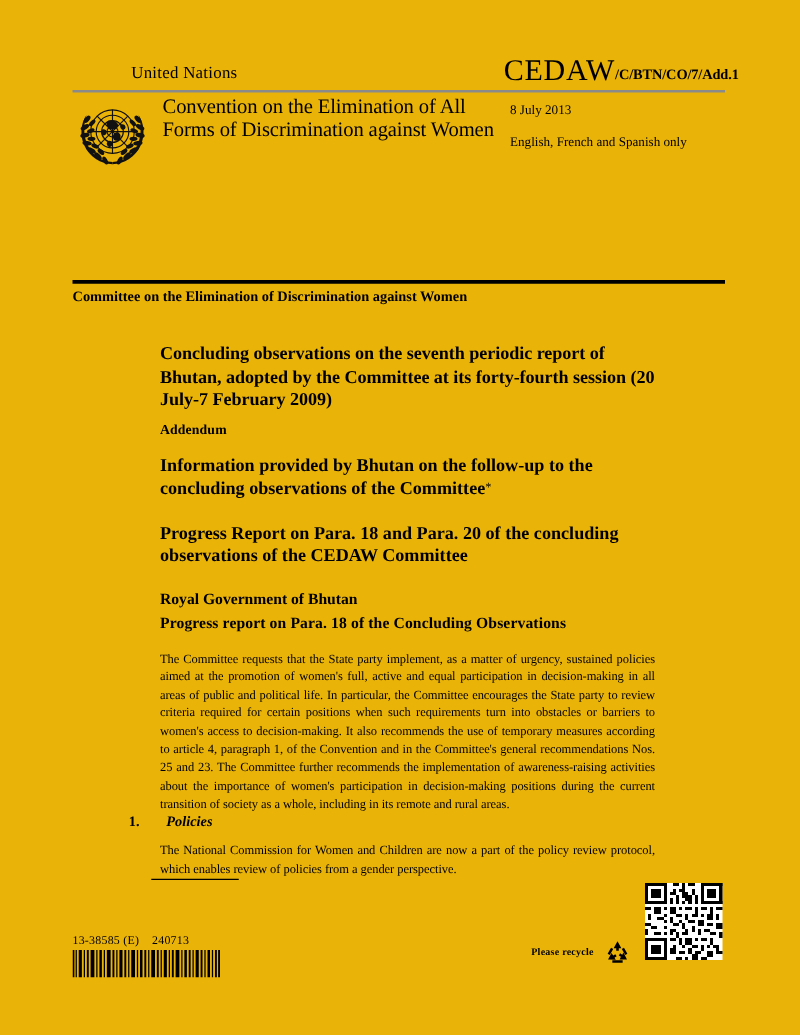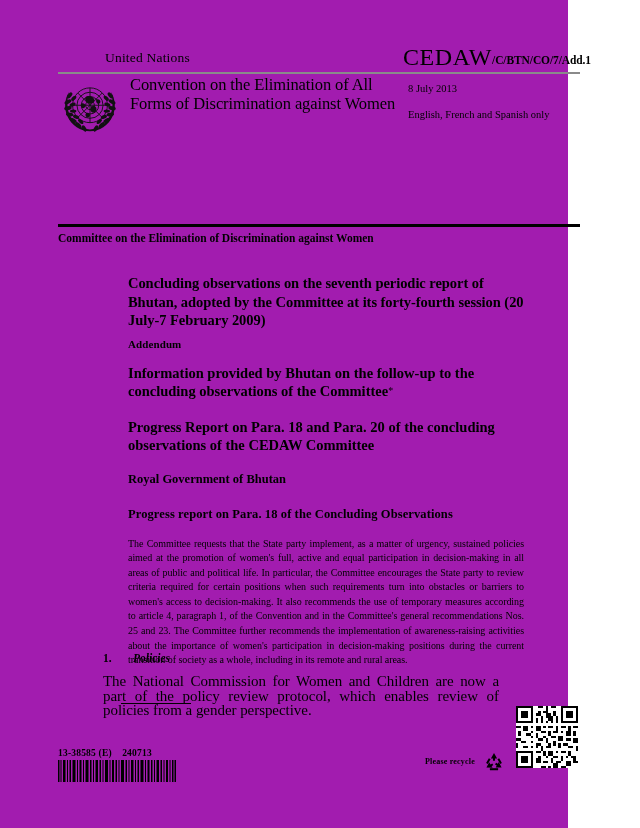--- a/index.html
+++ b/index.html
@@ -12,23 +12,23 @@
     height: 828px;
     position: relative;
     font-family: "Liberation Serif", "DejaVu Serif", serif;
     color: #000000;
     overflow: hidden;
   }
 
   .page {
     position: absolute;
     left: 0; top: 0;
-    width: 568px;
+    width: 640px;
     height: 828px;
-    background: #a21caf;
+    background: #eab308;
   }
 
   
   .masthead {
     position: absolute;
     left: 58px;
     top: 50px;
     width: 524px;
   }
   .mast-top {
@@ -164,21 +164,21 @@
     font-size: 14.5px;
     font-weight: bold;
     line-height: 18.5px;
   }
   .h-royal {
     margin-top: 17px;
     font-size: 12.5px;
     font-weight: bold;
   }
   .h-prog18 {
-    margin-top: 20px;
+    margin-top: 4px;
     font-size: 12.5px;
     font-weight: bold;
     letter-spacing: 0.1px;
   }
 
   .body-para {
     margin-top: 15px;
     font-size: 10px;
     line-height: 14.6px;
     text-align: justify;
@@ -204,22 +204,23 @@
     top: 0;
   }
   .num-head .ttl {
     position: absolute;
     left: 30px;
     top: 0;
     font-style: italic;
   }
   .num-body {
     margin-top: 6px;
+    margin-left: 25px;
     width: 396px;
-    font-size: 15px;
+    font-size: 10px;
     line-height: 14.6px;
     text-align: justify;
     letter-spacing: -0.05px;
   }
 
   
   .fn-rule {
     position: absolute;
     left: 121px;
     top: 703px;
@@ -242,21 +243,20 @@
   }
 
   
   .job-no {
     position: absolute;
     left: 58px;
     top: 748px;
     font-size: 9.5px;
     letter-spacing: 0.2px;
     white-space: pre;
-    font-weight: bold;
   }
   .barcode {
     position: absolute;
     left: 58px;
     top: 760px;
     width: 118px;
     height: 22px;
   }
   .recycle-wrap {
     position: absolute;

